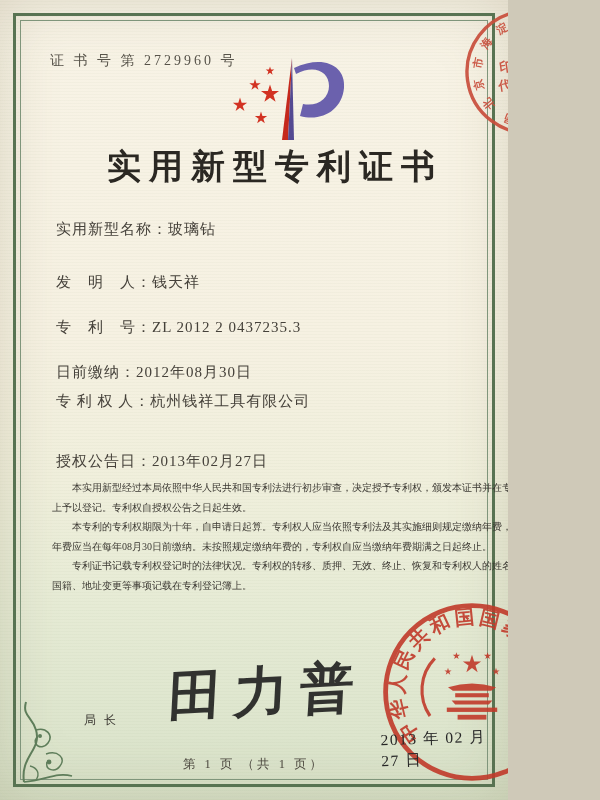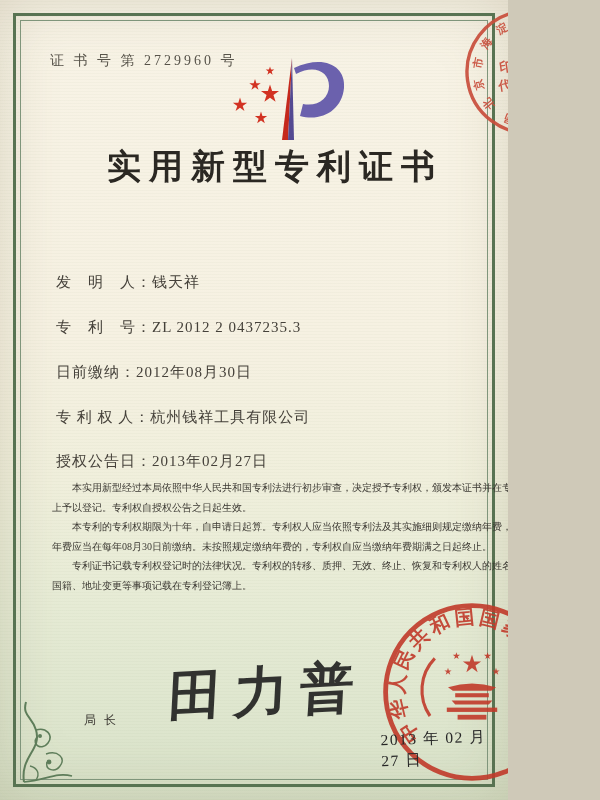--- a/index.html
+++ b/index.html
@@ -12,21 +12,21 @@
   .page::before{
     content:"";position:absolute;inset:0;pointer-events:none;
     background:repeating-linear-gradient(0deg,rgba(130,150,110,.045) 0 1px,transparent 1px 3px);
   }
   .frame-outer{position:absolute;inset:13px;border:3px solid #587352;}
   .frame-inner{position:absolute;inset:20px;border:1px solid #7f957b;}
   .cert-no{position:absolute;left:50px;top:52px;font-size:14px;letter-spacing:3px;color:#57534a;}
   .title{position:absolute;left:0;right:0;top:144px;margin:0;text-align:center;
     font-size:34px;font-weight:700;letter-spacing:8px;color:#2b2823;padding-left:42px;}
   .field{position:absolute;left:56px;font-size:15px;color:#45413a;letter-spacing:1px;white-space:nowrap;}
-  .f0{top:220px}.f1{top:273px}.f2{top:318px}.f3{top:363px}.f4{top:408px}.f5{top:452px}
+  .f0{top:220px}.f1{top:273px}.f2{top:318px}.f3{top:363px}.f4{top:392px}.f5{top:452px}
   .body-text{position:absolute;left:52px;width:500px;top:478px;font-size:10px;
     line-height:19.5px;color:#3b3832;text-align:justify;}
   .body-text p{margin:0;text-indent:2em;}
   .signer-label{position:absolute;left:84px;top:700px;font-size:12px;letter-spacing:8px;color:#3b3832;margin-top:12px;}
   .signature{position:absolute;left:168px;top:656px;font-size:54px;font-weight:700;
     letter-spacing:12px;color:#1a1a1a;transform:rotate(-3deg) skewX(-6deg);opacity:.88;}
   .date-stamp{position:absolute;left:381px;top:728px;font-size:15.5px;letter-spacing:1.5px;
     color:#272727;transform:rotate(-2deg);z-index:6;}
   .footer-page{position:absolute;left:0;right:0;top:756px;text-align:center;
     font-size:12.5px;letter-spacing:3px;color:#4b473e;}
@@ -100,20 +100,21 @@
     <use href="#star" transform="translate(58,42) scale(9.5)" fill="#d23222"></use>
     <use href="#star" transform="translate(28,53) scale(7.5)" fill="#d23222"></use>
     <use href="#star" transform="translate(49,66) scale(6.5)" fill="#d23222"></use>
     <polygon points="80,6 70,88 76,88" fill="#c5281c"></polygon>
     <polygon points="80,6 76,88 82,88" fill="#544a92"></polygon>
     <path d="M 82,16 C 112,2 134,14 132,36 C 130,58 110,70 88,64 L 91,52 C 106,55 117,46 117,34 C 117,20 103,12 84,22 Z" fill="#6b61ad"></path>
   </svg>
 
   <h1 class="title">实用新型专利证书</h1>
 
+  <div class="field f0"><span>实用新型名称：</span><span>玻璃钻</span></div>
   <div class="field f1"><span>发　明　人：</span><span>钱天祥</span></div>
   <div class="field f2"><span>专　利　号：</span><span>ZL 2012 2 0437235.3</span></div>
   <div class="field f3"><span>日前缴纳：</span><span>2012年08月30日</span></div>
   <div class="field f4"><span>专 利 权 人：</span><span>杭州钱祥工具有限公司</span></div>
   <div class="field f5"><span>授权公告日：</span><span>2013年02月27日</span></div>
 
   <div class="body-text">
     <p>本实用新型经过本局依照中华人民共和国专利法进行初步审查，决定授予专利权，颁发本证书并在专利登记簿上予以登记。专利权自授权公告之日起生效。</p>
     <p>本专利的专利权期限为十年，自申请日起算。专利权人应当依照专利法及其实施细则规定缴纳年费，本专利的年费应当在每年08月30日前缴纳。未按照规定缴纳年费的，专利权自应当缴纳年费期满之日起终止。</p>
     <p>专利证书记载专利权登记时的法律状况。专利权的转移、质押、无效、终止、恢复和专利权人的姓名或名称、国籍、地址变更等事项记载在专利登记簿上。</p>
@@ -141,14 +142,15 @@
       <path d="M -17,7 L 17,7 L 14,10.4 L -14,10.4 Z"></path>
       <rect x="-21" y="13" width="42" height="3.6"></rect>
       <rect x="-12" y="19" width="24" height="4"></rect>
       <path d="M -35,20 A 38,38 0 0 1 -31,-28" fill="none" stroke="#c13a2a" stroke-width="2.6"></path>
       <path d="M 35,20 A 38,38 0 0 0 31,-28" fill="none" stroke="#c13a2a" stroke-width="2.6"></path>
     </g>
   </svg>
 
   <div class="date-stamp">2013 年 02 月 27 日</div>
 
+  <div class="footer-page">第 1 页 （共 1 页）</div>
 
 </div>
 
 </body></html>

